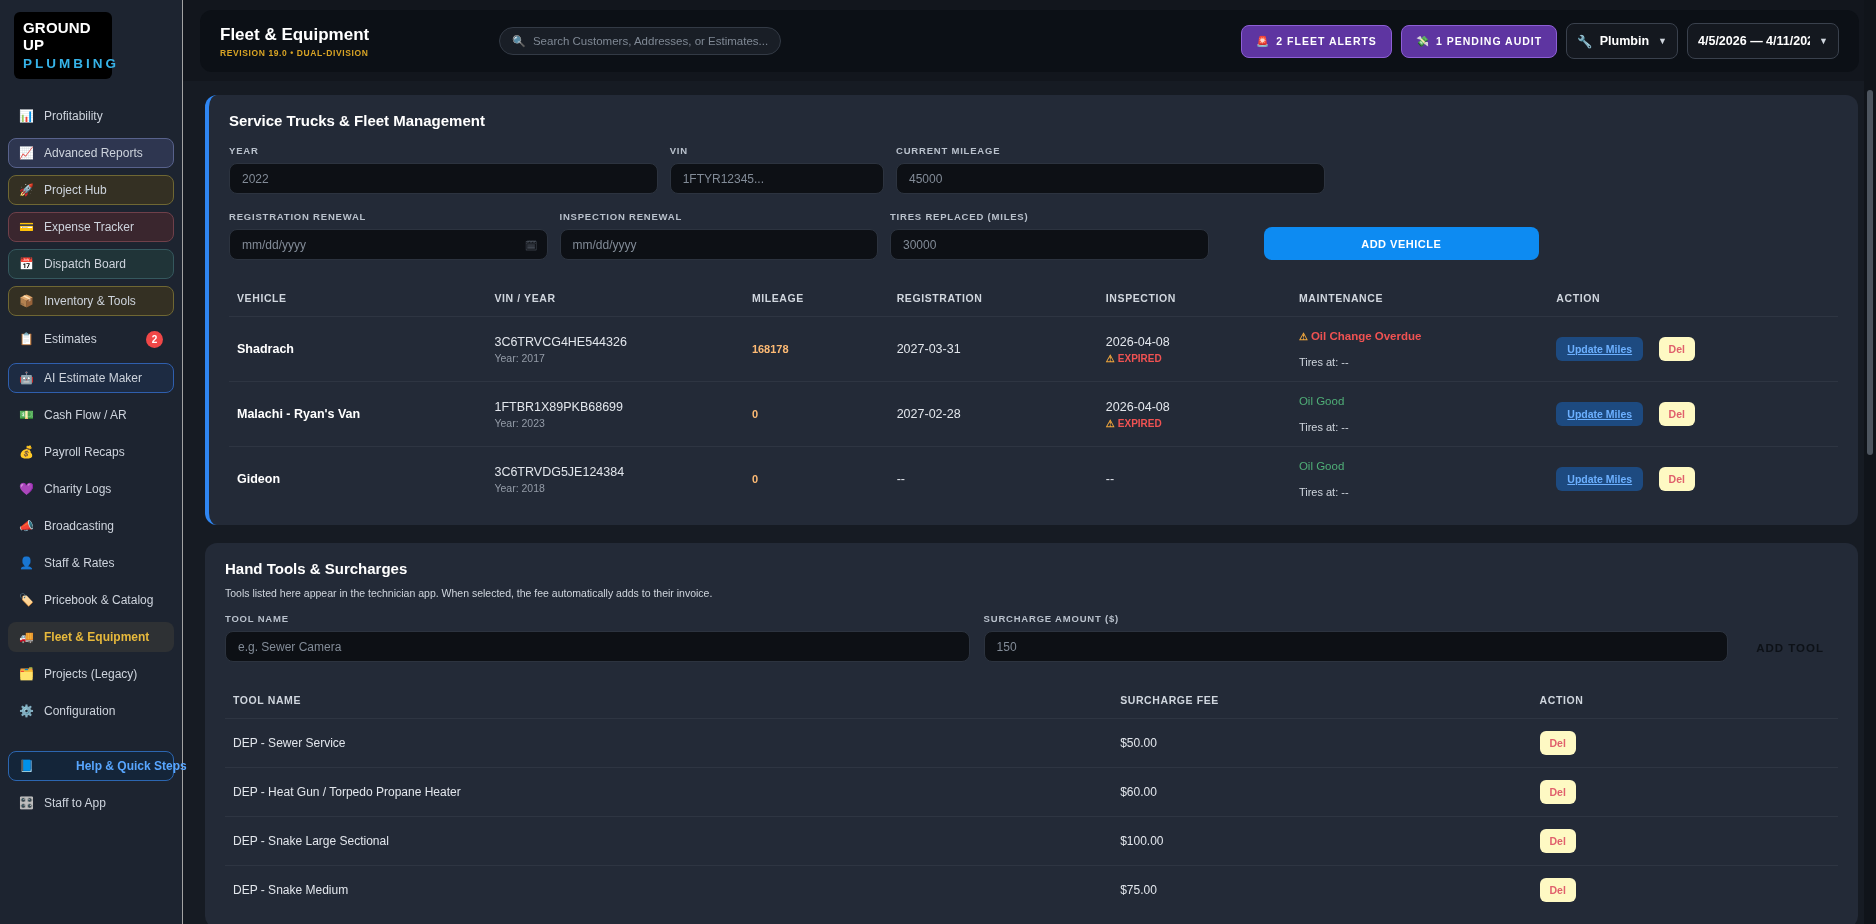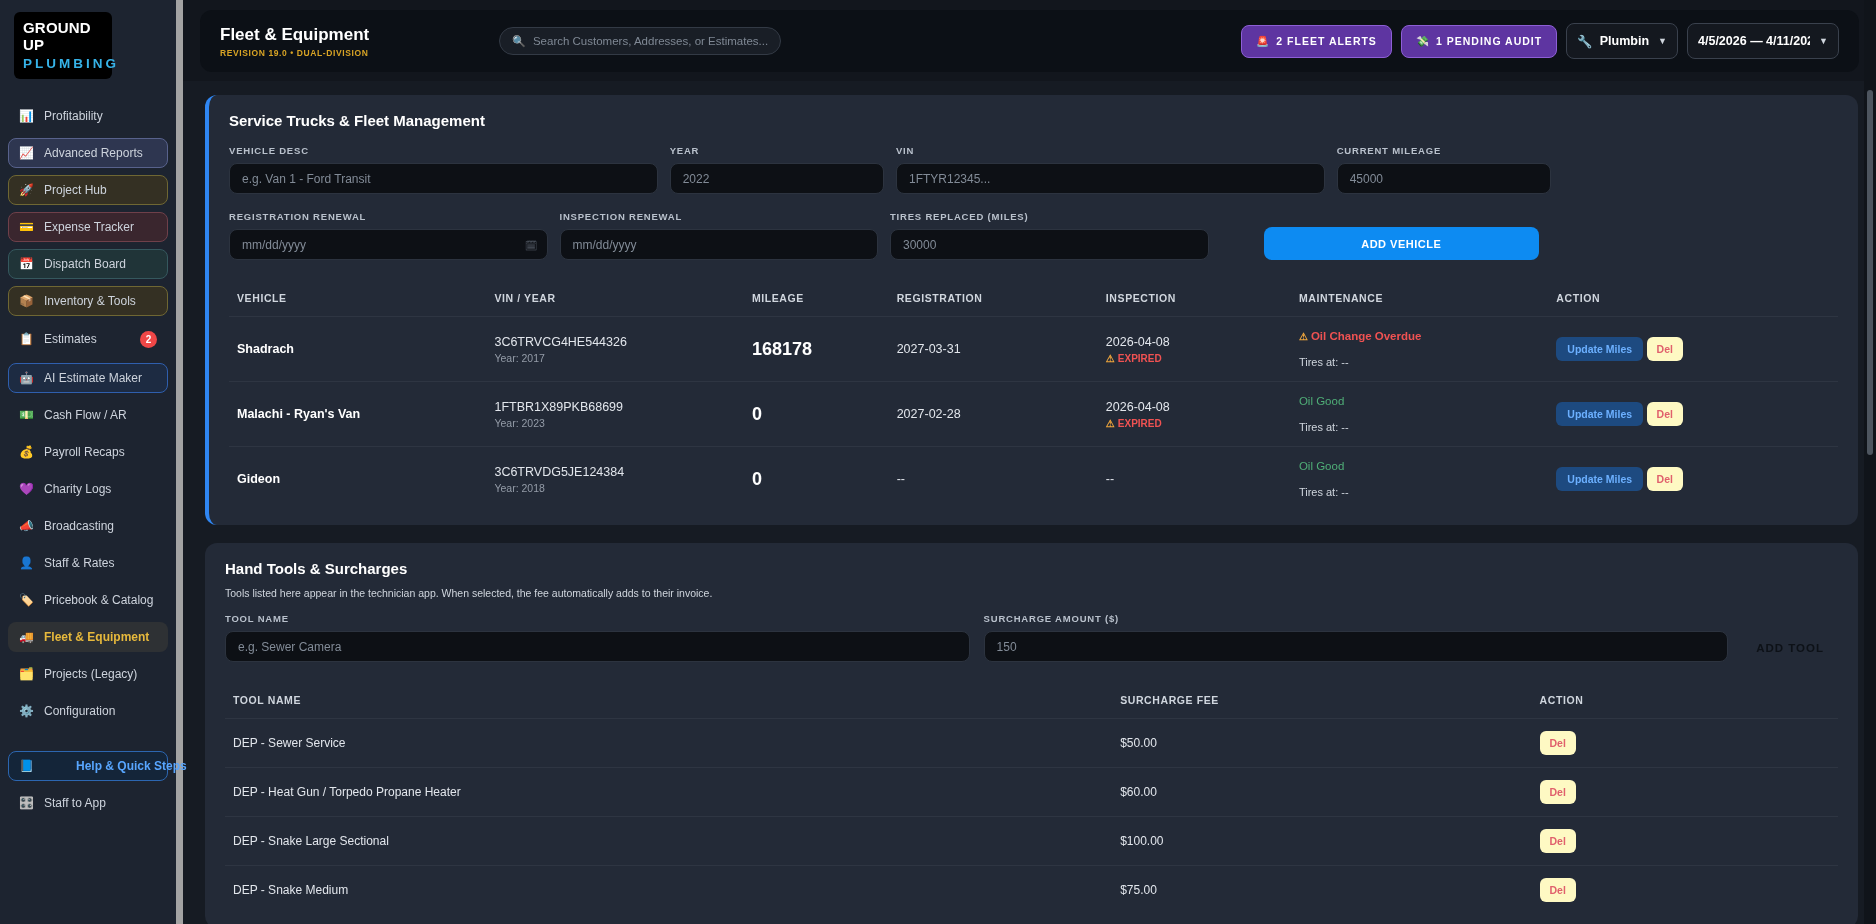--- a/index.html
+++ b/index.html
@@ -1,21 +1,21 @@
 <!DOCTYPE html>
 <html><head>
 <meta charset="utf-8">
 <style>
   * { margin:0; padding:0; box-sizing:border-box; }
   html,body { width:1876px; height:924px; overflow:hidden; background:#161b23;
     font-family:"Liberation Sans", sans-serif; color:#e6e9ee; }
 
   
   .sidebar { position:fixed; left:0; top:0; width:183px; height:924px;
-    background:#1d2430; border-right:7px solid #a3a3a3; padding:8px 0 0 0; z-index:5; }
+    background:#1d2430; border-right:1px solid #a3a3a3; padding:8px 0 0 0; z-index:5; }
   .logo-box { background:#000; border-radius:6px; margin:4px 0 18px 14px; width:98px;
     padding:7px 9px 8px 9px; }
   .logo-line1 { color:#fff; font-weight:bold; font-size:15px; letter-spacing:0.2px; border-bottom:2px solid transparent;}
   .logo-line1 { text-decoration:none; }
   .logo-line2 { color:#36b3e8; font-weight:bold; font-size:13.5px; letter-spacing:3px; margin-top:1px;}
   .nav { display:flex; flex-direction:column; }
   .nav-item { display:flex; align-items:center; gap:9px; margin:3.5px 8px; padding:7px 10px;
     border:1px solid transparent; border-radius:8px; font-size:12px; color:#cdd3dc; cursor:pointer; }
   .nav-item .ic { width:16px; font-size:12px; text-align:center; flex:none; }
   .nav-item .lbl { white-space:nowrap; }
@@ -81,29 +81,29 @@
     font-size:11px; letter-spacing:0.5px; height:33px; padding:0 16px; cursor:pointer;
     font-family:"Liberation Sans",sans-serif; white-space:nowrap;margin-left:43px; }
 
   table { width:100%; border-collapse:collapse; margin-top:24px; }
   th { text-align:left; font-size:10.5px; font-weight:bold; letter-spacing:0.6px;
     color:#d0d6de; padding:8px 8px 12px 8px; text-transform:uppercase; }
   td { border-top:1px solid #2e3542; padding:13px 8px; font-size:12.5px; color:#e2e6ec;
     vertical-align:middle; }
   .veh { font-weight:bold; color:#fff; font-size:12.5px; }
   .sub { font-size:10.5px; color:#949ca8; margin-top:3px; }
-  .mi-link { color:#ffffff; font-weight:bold; font-size:18px; text-decoration:none; cursor:pointer; }
+  .mi-link { color:#fdba74; font-weight:bold; font-size:11px; text-decoration:none; cursor:pointer; }
   .flag { font-size:10px; font-weight:bold; color:#f05252; margin-top:4px; }
   .warn { color:#f0a63c; font-size:10px; margin-right:3px; }
   .oil-bad { color:#f05252; font-weight:bold; font-size:11.5px; }
   .oil-good { color:#4fae77; font-size:11.5px; }
   .tires { font-size:11px; color:#cfd5dd; margin-top:14px; }
   .btn-upd { background:#1d4a80; border:none; border-radius:6px; color:#6cb0ff; font-weight:bold;
-    font-size:10.5px; padding:6px 11px; cursor:pointer; margin-right:0;
-    font-family:"Liberation Sans",sans-serif; }
+    font-size:10.5px; padding:6px 11px; cursor:pointer; margin-right:12px;
+    font-family:"Liberation Sans",sans-serif;text-decoration:underline; }
   .btn-del { background:#fef9c3; border:none; border-radius:6px; color:#e0606c; font-weight:bold;
     font-size:10.5px; padding:6px 10px; cursor:pointer; font-family:"Liberation Sans",sans-serif; }
 
   .tool-grid { display:grid; grid-template-columns:1fr 1fr auto; gap:14px; align-items:end; }
   .add-tool { background:transparent; border:none; color:#0d1117; font-weight:bold;
     font-size:11.5px; letter-spacing:1px; padding:8px 14px; cursor:pointer;
     font-family:"Liberation Sans",sans-serif; white-space:nowrap; }
   .t-name { width:55%; } .t-fee { width:26%; } .t-act { width:19%; }
   .tools-table td { padding:12px 8px; font-size:12px; }
 
@@ -233,24 +233,20 @@
     </div>
   </div>
 
   <div class="content">
 
     <div class="card fleet">
       <h2>Service Trucks &amp; Fleet Management</h2>
 
       <div class="grid-r1">
         <div>
-          <label class="f-label">VEHICLE DESC</label>
-          <input class="inp" placeholder="e.g. Van 1 - Ford Transit" style="">
-        </div>
-        <div>
           <label class="f-label">YEAR</label>
           <input class="inp" placeholder="2022" style="">
         </div>
         <div>
           <label class="f-label">VIN</label>
           <input class="inp" placeholder="1FTYR12345..." style="">
         </div>
         <div>
           <label class="f-label">CURRENT MILEAGE</label>
           <input class="inp" placeholder="45000" style="">

